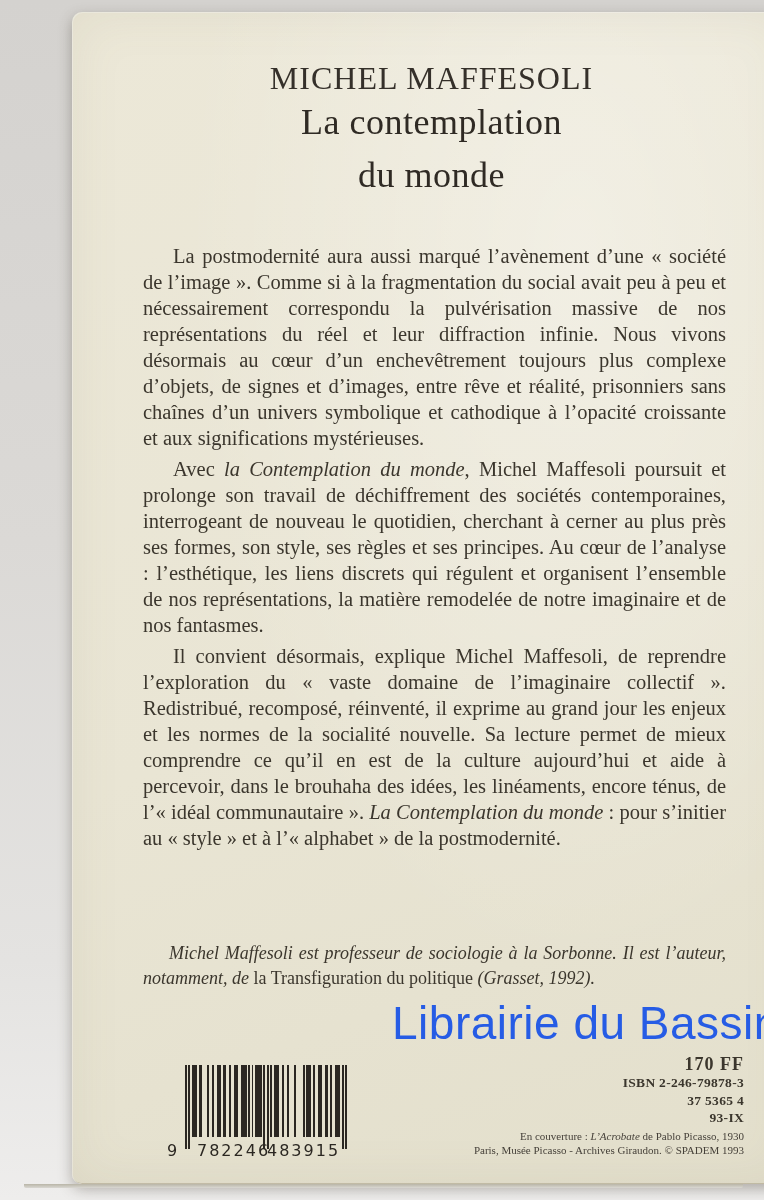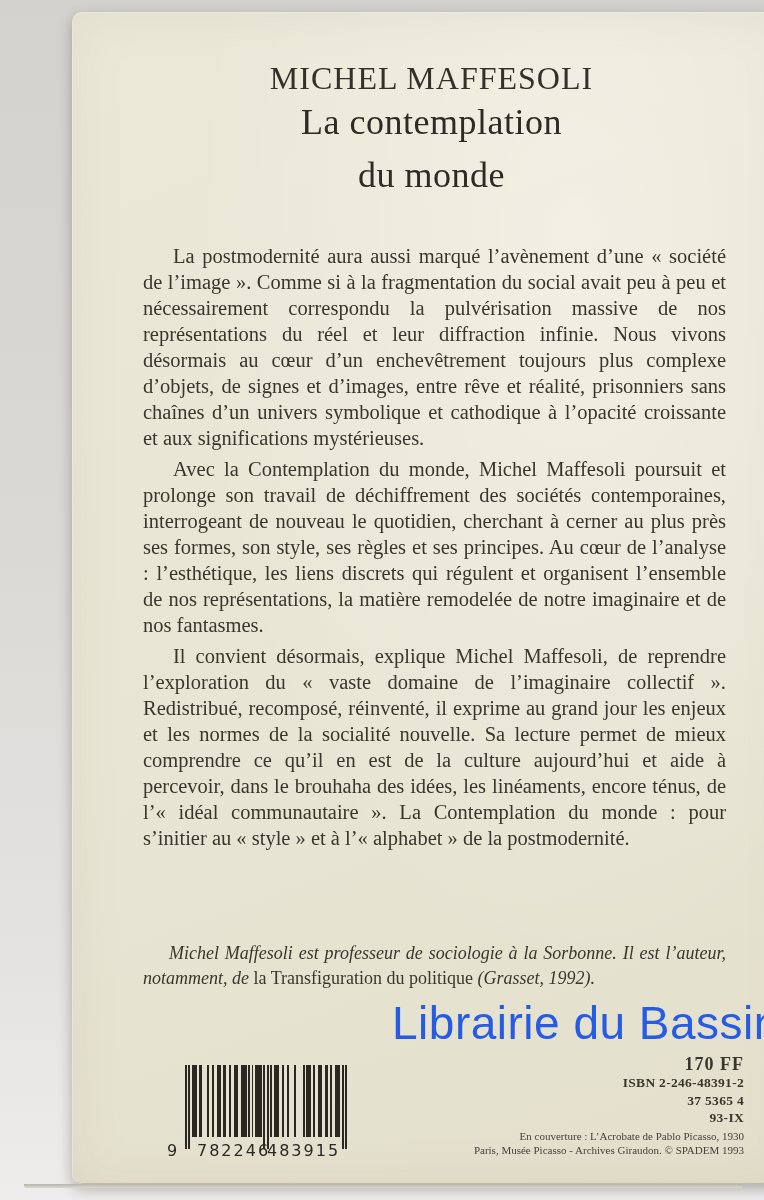--- a/index.html
+++ b/index.html
@@ -26,21 +26,21 @@
   }
   .title{
     position:absolute;top:84px;left:0;right:0;text-align:center;
     font-size:36px;line-height:53px;color:#2f2a24;letter-spacing:0.5px;
   }
   .body-text{
     position:absolute;left:71px;top:231px;width:583px;
     font-size:20.5px;line-height:26px;text-align:justify;color:#3b362d;
   }
   .body-text p{margin:0 0 5px 0;text-indent:30px;}
-  .it{}
+  .it{font-style:italic;}
   .bio{
     position:absolute;left:71px;top:929px;width:583px;
     font-size:18px;line-height:25px;text-align:justify;
     font-style:italic;color:#3b362d;text-indent:26px;
   }
   .bio .rm{font-style:normal;}
   .stamp{
     position:absolute;left:320px;top:984px;width:400px;
     font-family:"Liberation Sans", sans-serif;
     font-size:46px;font-weight:400;color:rgba(27,84,230,0.95);
@@ -89,21 +89,21 @@
       <p><span class="rm">Il convient désormais, explique Michel Maffesoli, de reprendre l’exploration du « vaste domaine de l’imaginaire collectif ». Redistribué, recomposé, réinventé, il exprime au grand jour les enjeux et les normes de la socialité nouvelle. Sa lecture permet de mieux comprendre ce qu’il en est de la culture aujourd’hui et aide à percevoir, dans le brouhaha des idées, les linéaments, encore ténus, de l’« idéal communautaire ». </span><span class="it">La Contemplation du monde</span><span class="rm"> : pour s’initier au « style » et à l’« alphabet » de la postmodernité.</span></p>
     </div>
 
     <div class="bio"><span class="it">Michel Maffesoli est professeur de sociologie à la Sorbonne. Il est l’auteur, notamment, de </span><span class="rm">la Transfiguration du politique </span><span class="it">(Grasset, 1992).</span></div>
 
     <div class="stamp">Librairie du Bassin</div>
 
     <div class="price-block">
       <div class="price">170 FF</div>
       <div class="isbn-lines">
-        <div>ISBN 2-246-48391-2</div>
+        <div>ISBN 2-246-79878-3</div>
         <div>37 5365 4</div>
         <div>93-IX</div>
       </div>
       <div class="credits">
         <div><span class="rm">En couverture : </span><span class="it">L’Acrobate</span><span class="rm"> de Pablo Picasso, 1930</span></div>
         <div>Paris, Musée Picasso - Archives Giraudon. © SPADEM 1993</div>
       </div>
     </div>
 
     <div class="barcode">

